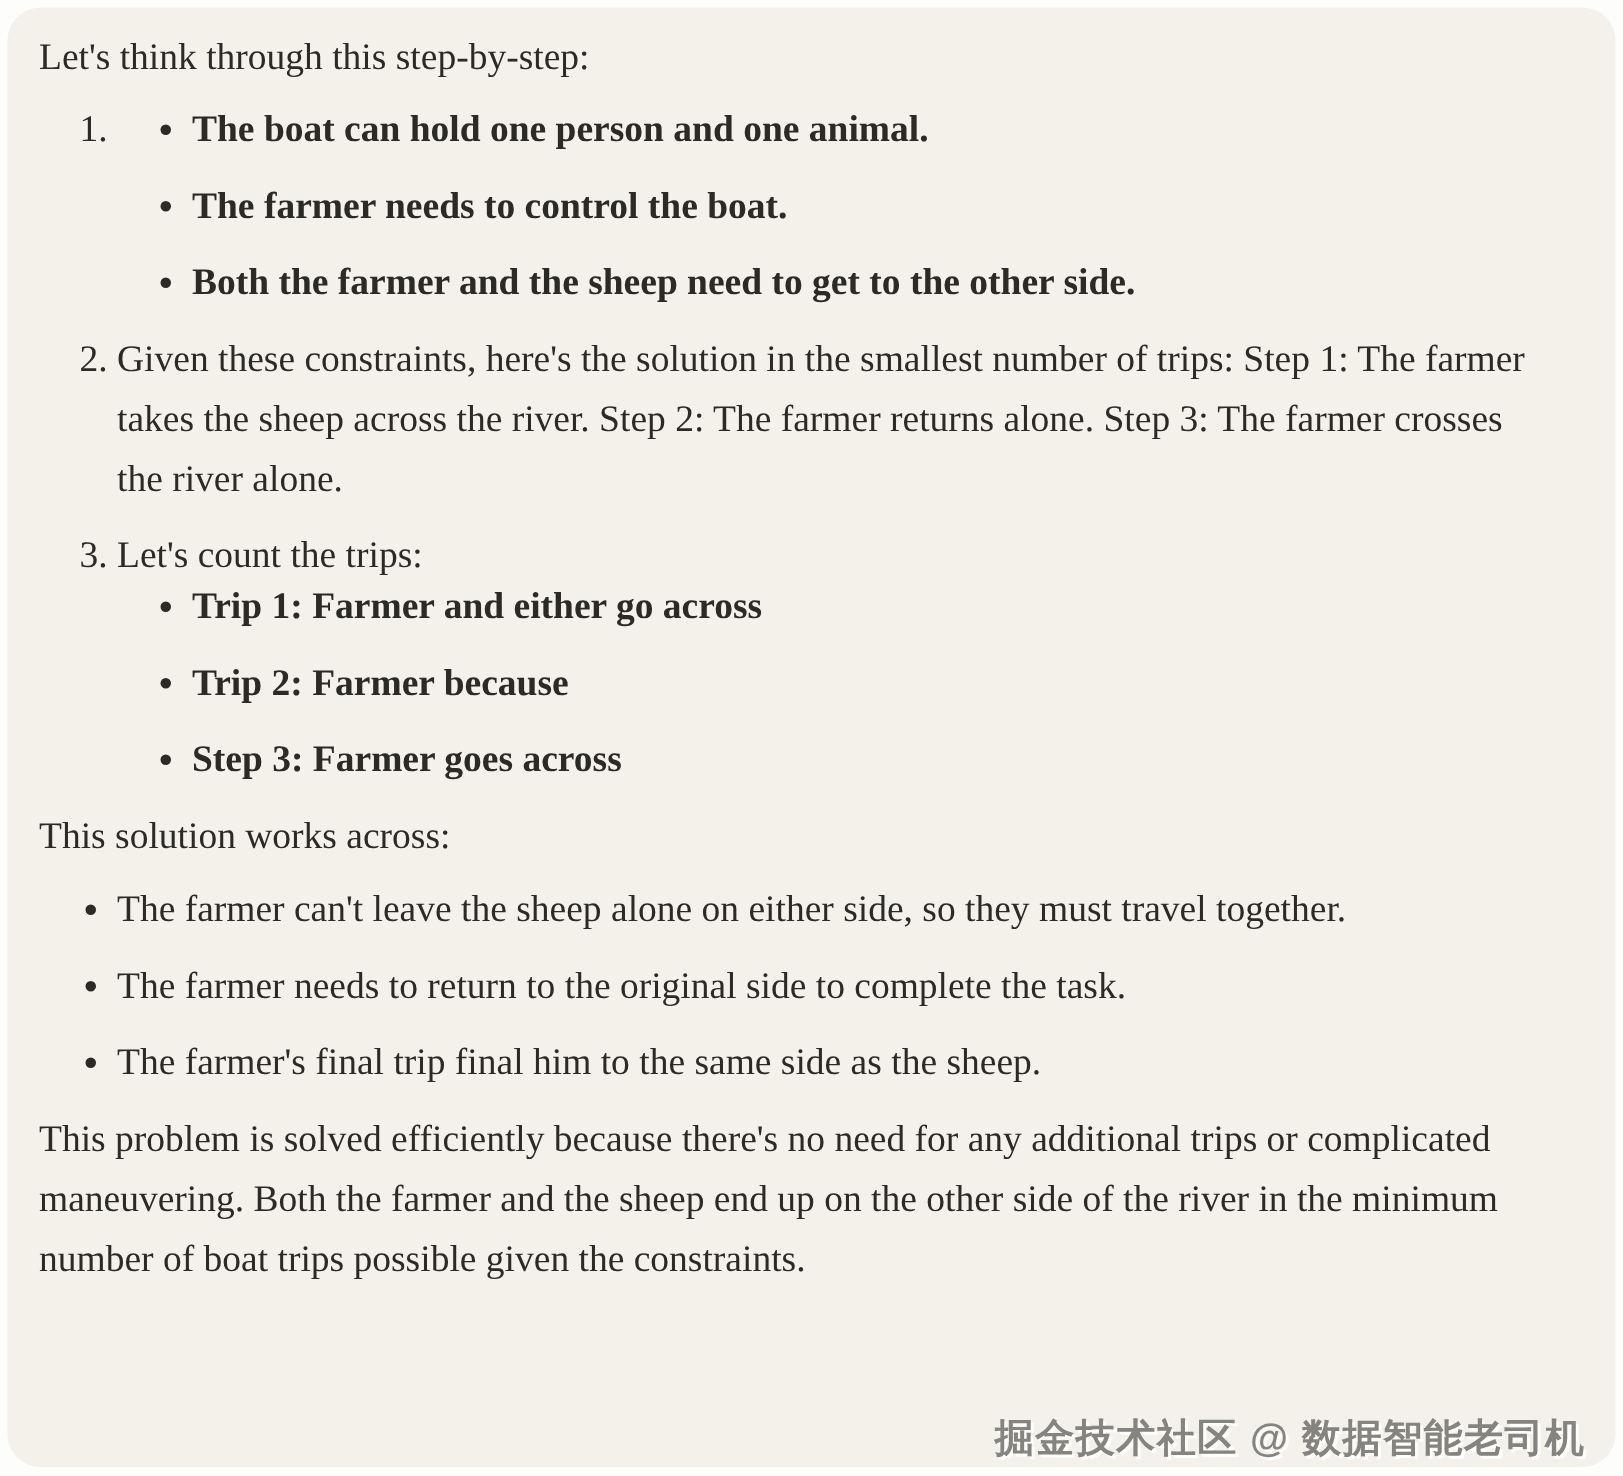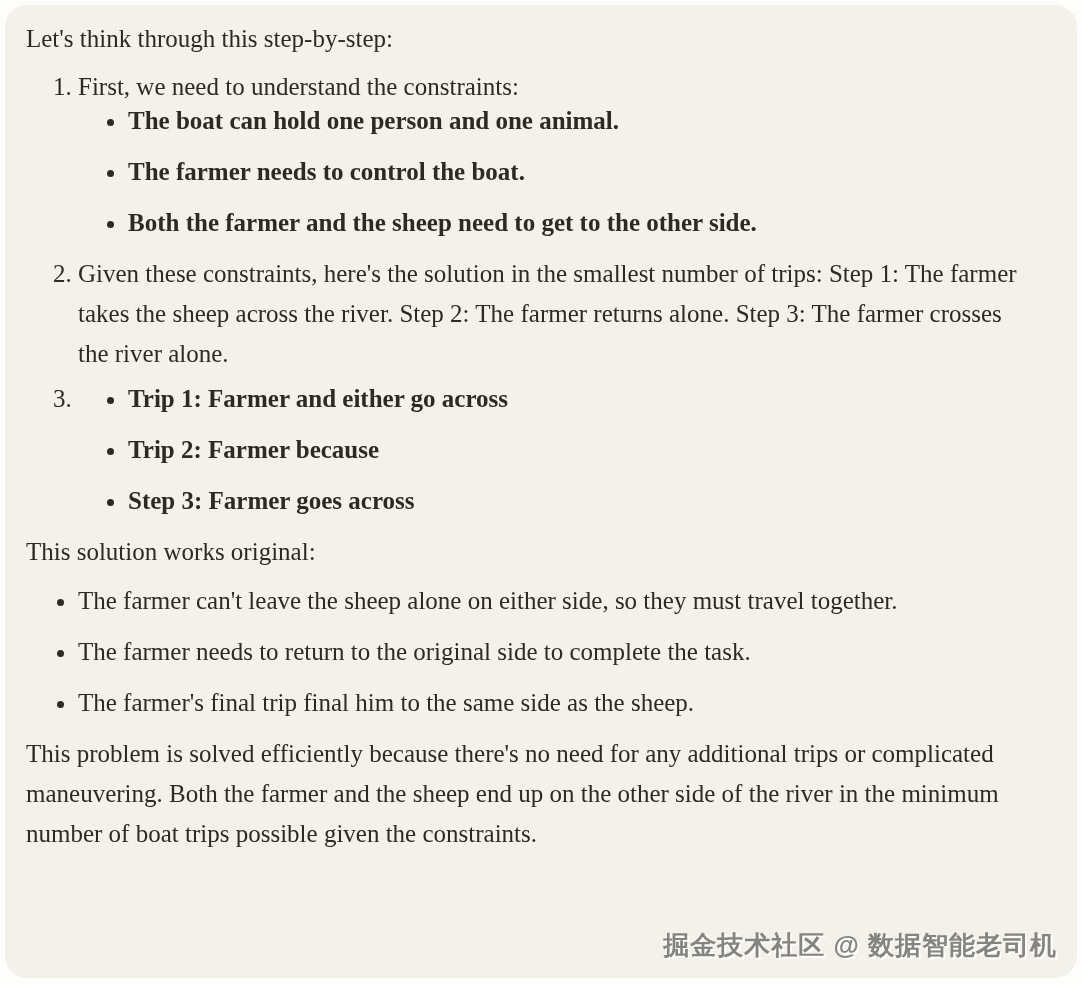--- a/index.html
+++ b/index.html
@@ -45,21 +45,21 @@
   ul.top{
     margin:-5px 0 4px;
     padding-left:52px;
     list-style:disc;
     font-family:Liberation Serif, serif;
   }
   ul.top>li{margin-bottom:11px}
   .closing{margin-bottom:0}
   .watermark{
     position:absolute;
-    right:20px;bottom:20px;
+    right:20px;bottom:7px;
     font-family:"Liberation Sans", sans-serif;
     font-weight:700;
     font-size:26px;
     letter-spacing:1px;
     line-height:1;
     color:var(--watermark);
     opacity:.92;
     text-shadow:2px 2px 0 rgba(255,255,255,.95);
     white-space:nowrap;
     pointer-events:none;
@@ -67,41 +67,41 @@
 </style>
 </head>
 <body>
 
 <div class="card">
 
   <p>Let's think through this step-by-step:</p>
 
   <ol class="steps">
     <li>
-      <span>First, we need to understand the constraints:</span>
       <ul class="sub">
         <li>The boat can hold one person and one animal.</li>
         <li>The farmer needs to control the boat.</li>
         <li>Both the farmer and the sheep need to get to the other side.</li>
       </ul>
     </li>
     <li>
       <span>Given these constraints, here's the solution in the smallest number of trips: Step 1: The farmer takes the sheep across the river. Step 2: The farmer returns alone. Step 3: The farmer crosses the river alone.</span>
     </li>
     <li>
+      <span>Let's count the trips:</span>
       <ul class="sub">
         <li>Trip 1: Farmer and either go across</li>
         <li>Trip 2: Farmer because</li>
         <li>Step 3: Farmer goes across</li>
       </ul>
     </li>
   </ol>
 
 
-  <p>This solution works original:</p>
+  <p>This solution works across:</p>
 
   <ul class="top">
     <li>The farmer can't leave the sheep alone on either side, so they must travel together.</li>
     <li>The farmer needs to return to the original side to complete the task.</li>
     <li>The farmer's final trip final him to the same side as the sheep.</li>
   </ul>
 
   <p class="closing">This problem is solved efficiently because there's no need for any additional trips or complicated maneuvering. Both the farmer and the sheep end up on the other side of the river in the minimum number of boat trips possible given the constraints.</p>
 
   <div class="watermark">掘金技术社区 @ 数据智能老司机</div>

